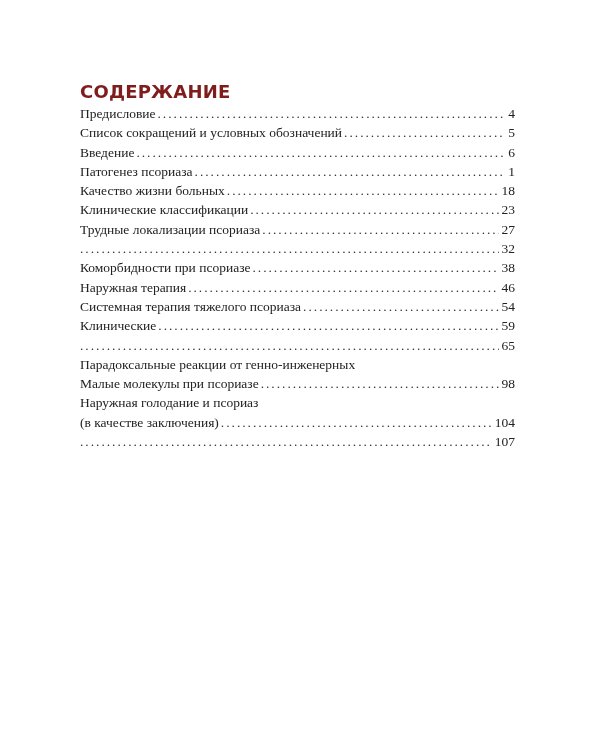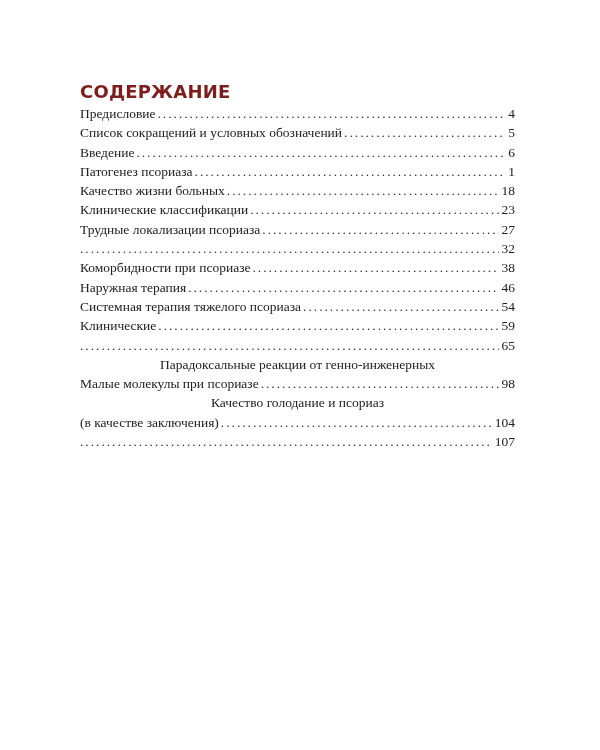--- a/index.html
+++ b/index.html
@@ -38,21 +38,20 @@
       font-size: 13.5px;
       color: #222222;
     }
     .toc-item {
       display: block;
       line-height: 19.3px;
     }
     .toc-pre {
       display: block;
       white-space: nowrap;
-      text-align: center;
     }
     .toc-row {
       display: flex;
       align-items: flex-end;
       white-space: nowrap;
     }
     .toc-label {
       flex: 0 0 auto;
       padding-right: 2px;
     }
@@ -175,21 +174,21 @@
       <span class="toc-pre">Парадоксальные реакции от генно-инженерных</span>
     </li>
     <li class="toc-item">
       <div class="toc-row">
           <span class="toc-label">Малые молекулы при псориазе</span>
           <span class="toc-leader"></span>
           <span class="toc-page">98</span>
         </div>
     </li>
     <li class="toc-item">
-      <span class="toc-pre">Качество голодание и псориаз</span>
+      <span class="toc-pre">Наружная голодание и псориаз</span>
       <div class="toc-row">
           <span class="toc-label">(в качестве заключения)</span>
           <span class="toc-leader"></span>
           <span class="toc-page">104</span>
         </div>
     </li>
     <li class="toc-item">
       <div class="toc-row">
           <span class="toc-leader"></span>
           <span class="toc-page">107</span>

